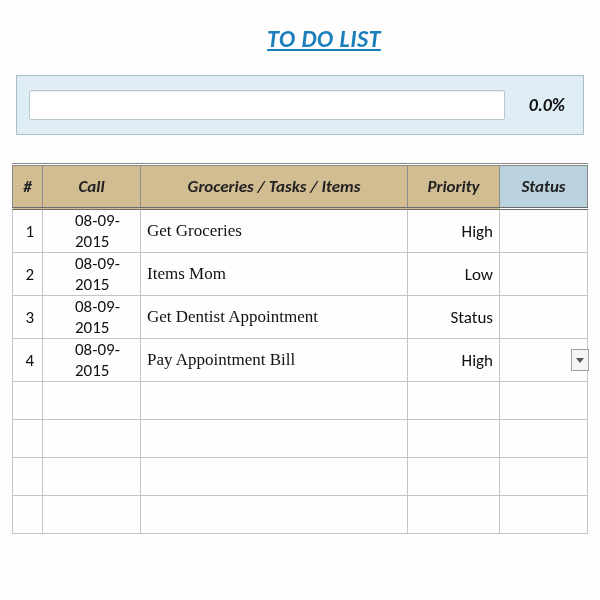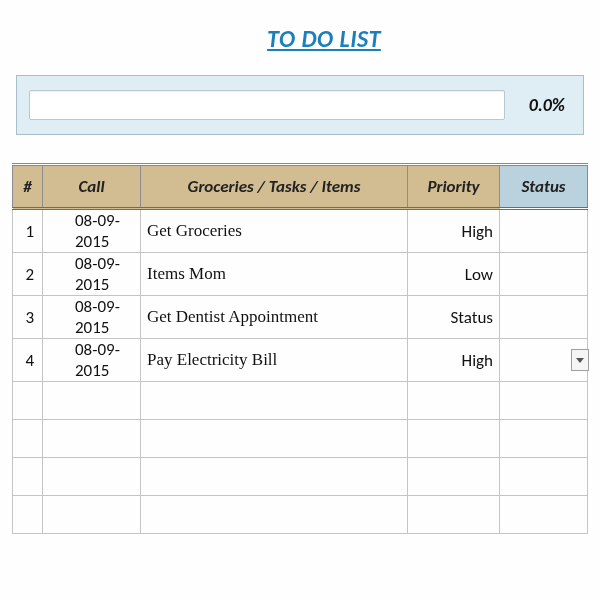--- a/index.html
+++ b/index.html
@@ -155,21 +155,21 @@
         <tr>
           <td class="num col-num">3</td>
           <td class="date col-date">08-09-2015</td>
           <td class="task col-task">Get Dentist Appointment</td>
           <td class="prio col-prio">Status</td>
           <td class="status col-status"></td>
         </tr>
         <tr>
           <td class="num col-num">4</td>
           <td class="date col-date">08-09-2015</td>
-          <td class="task col-task">Pay Electricity Bill</td>
+          <td class="task col-task">Pay Appointment Bill</td>
           <td class="prio col-prio">High</td>
           <td class="status col-status">
             <span class="dropdown-btn">
               <svg viewBox="0 0 8 5">
                 <polygon points="0,0 8,0 4,5"></polygon>
               </svg>
             </span>
           </td>
         </tr>
         <tr>

